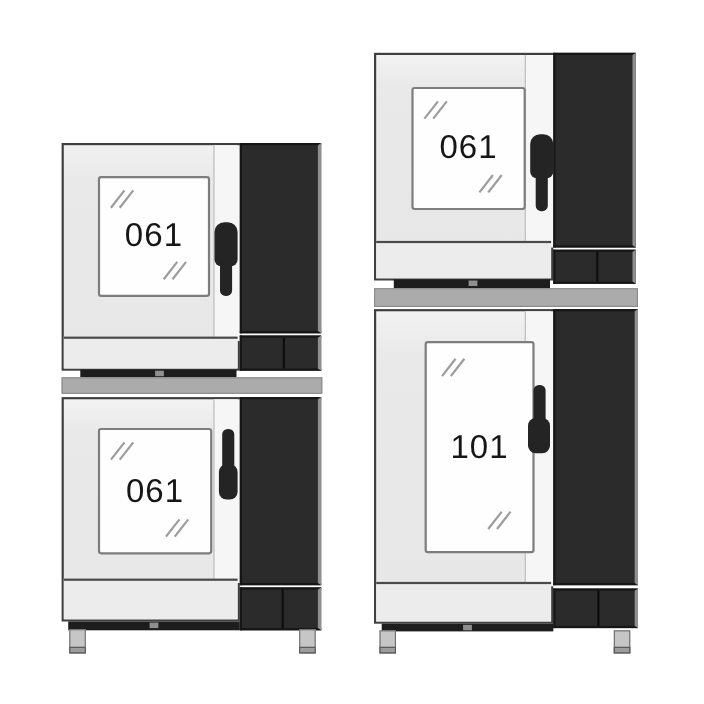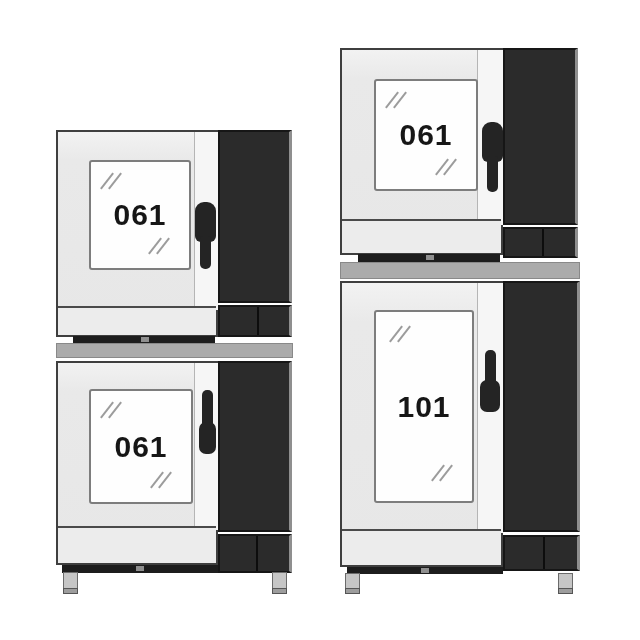--- a/index.html
+++ b/index.html
@@ -22,21 +22,21 @@
   .bottom-strip{
     position:absolute;left:0;right:0;bottom:0;
     background:#ececec;border-top:2px solid #4a4a4a;
   }
   .window{
     position:absolute;background:#fefefe;
     border:2px solid #7d7d7d;border-radius:3px;
     display:flex;align-items:center;justify-content:center;
   }
   .model{
-    font-size:30px;font-weight:bold;color:#161616;letter-spacing:1px;
+    font-size:30px;font-weight:normal;color:#161616;letter-spacing:1px;
     user-select:none;
   }
   .refl{position:absolute;width:24px;height:22px;}
   .refl i{position:absolute;top:0;width:2px;height:20px;background:#9c9c9c;transform:rotate(38deg);}
   .refl i:first-child{left:5px;}
   .refl i:last-child{left:13px;}
   .refl-tl{left:10px;top:9px;}
   .refl-br{right:16px;bottom:10px;}
 
   .handle{position:absolute;}
@@ -163,21 +163,21 @@
     </div>
 
     <div class="bar" style="left:358px;top:254px;width:142px;height:8px;">
       <span class="clip" style="left:68px;"></span>
     </div>
     <div class="band" style="left:340px;top:262px;width:240px;height:17px;"></div>
 
     <div class="oven-body" style="left:340px;top:281px;width:163px;height:286px;">
       <div class="hinge-strip" style="left:135px;width:26px;height:250px;"></div>
       <div class="bottom-strip" style="height:34px;"></div>
-      <div class="window" style="left:32px;top:27px;width:96px;height:189px;">
+      <div class="window" style="left:44px;top:27px;width:96px;height:189px;">
         <span class="refl refl-tl" style="left:14px;top:12px;">
             <i></i>
             <i></i>
           </span>
         <span class="model">101</span>
         <span class="refl refl-br" style="right:16px;bottom:16px;">
             <i></i>
             <i></i>
           </span>
       </div>

